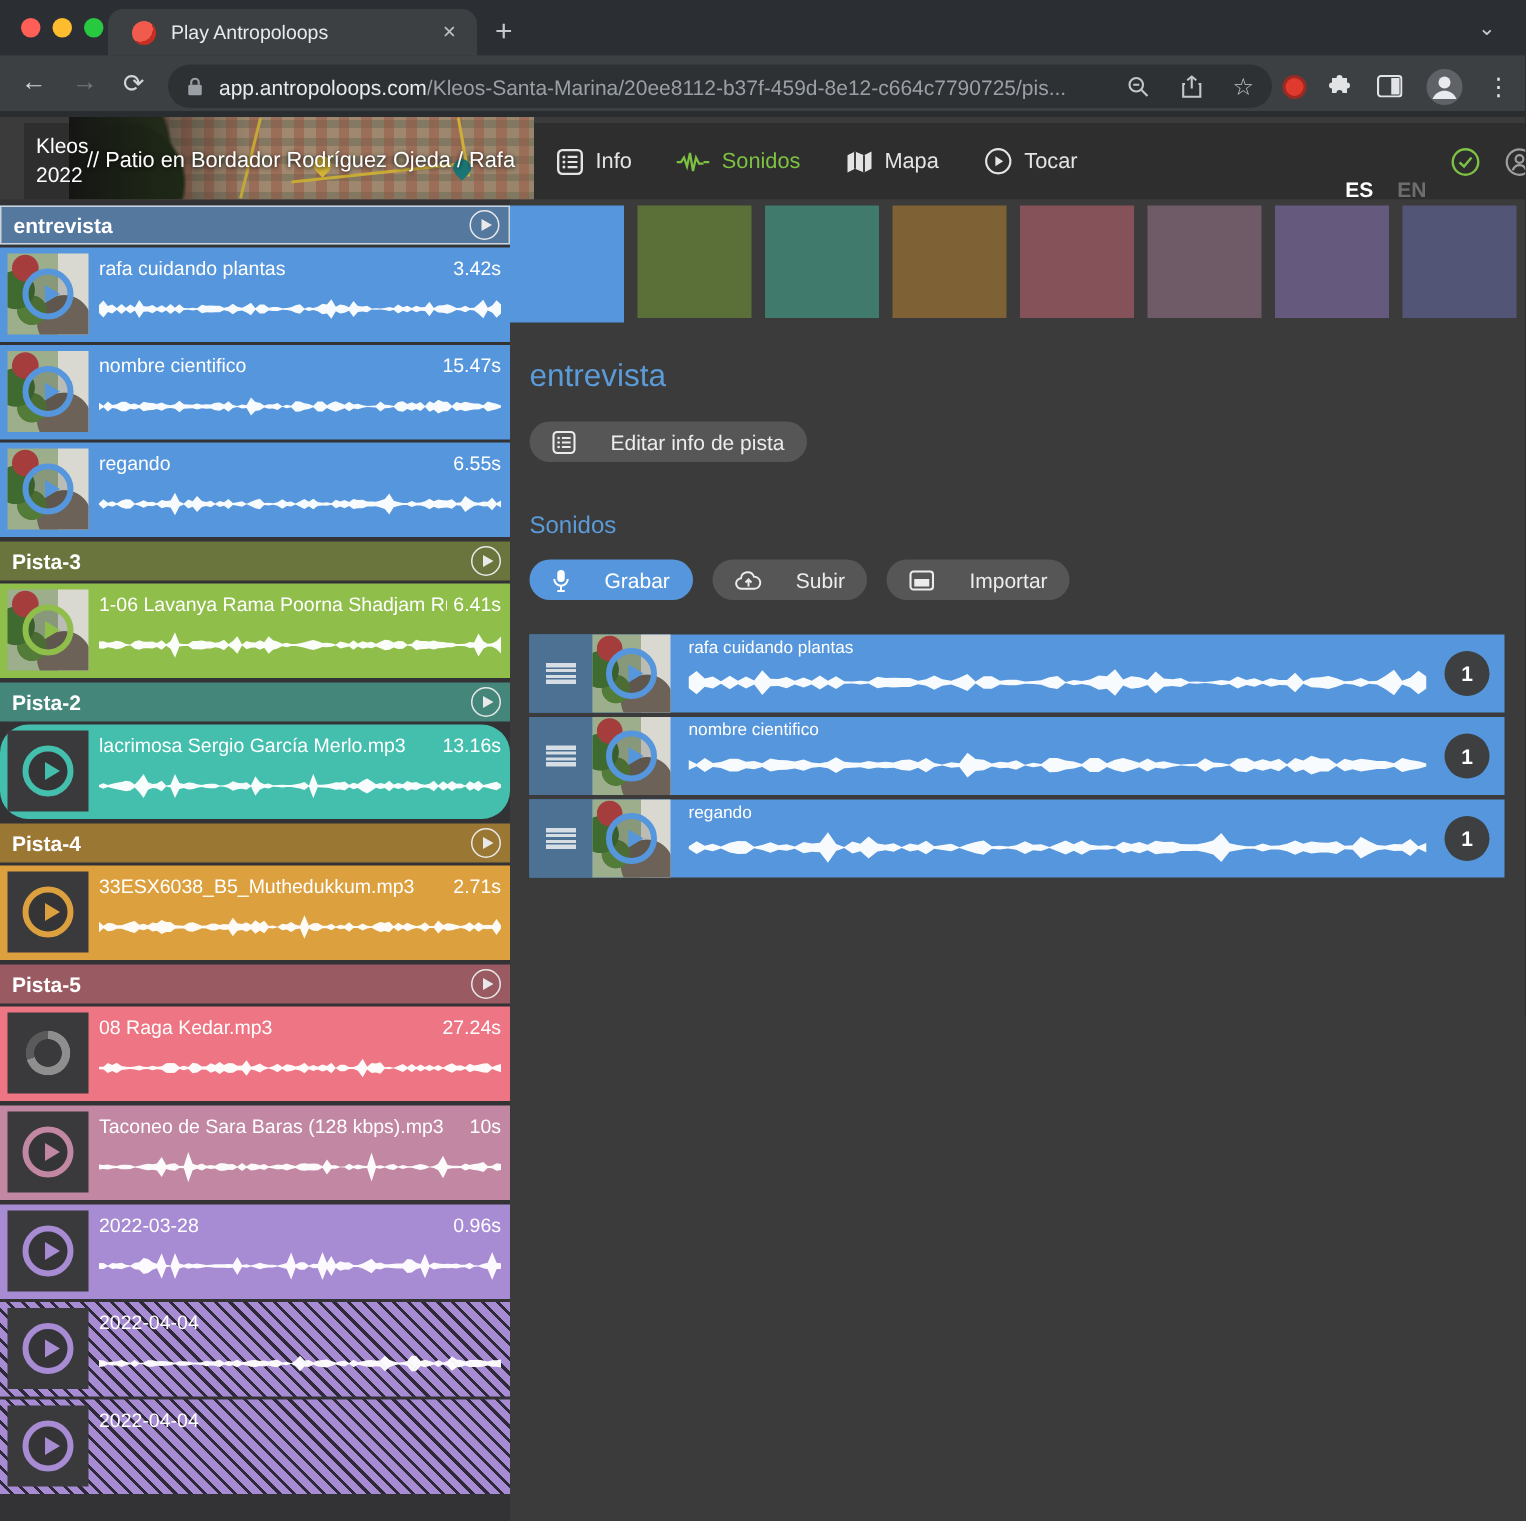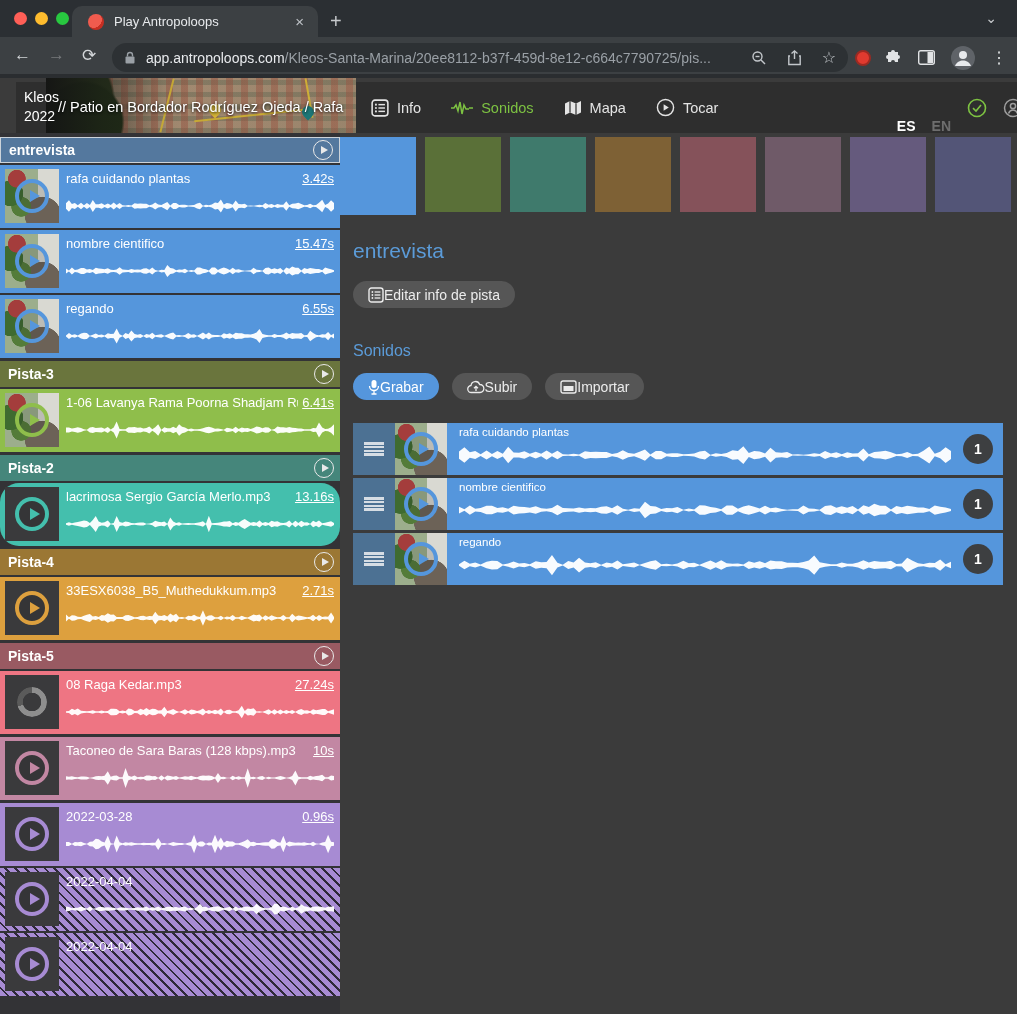--- a/index.html
+++ b/index.html
@@ -65,32 +65,32 @@
       radial-gradient(circle at 70% 85%,#6c6257 0 30%,transparent 31%),
       linear-gradient(90deg,#9cae8c 0 62%,#d9d9d2 62%);}
   .overlay-play{position:absolute;left:50%;top:50%;width:34px;height:34px;margin:-17px 0 0 -17px;border-radius:50%;border-width:4px;border-style:solid;background:rgba(30,30,30,.15);}
   .overlay-play:after{content:"";position:absolute;left:11px;top:7px;border-style:solid;border-width:6px 0 6px 10px;border-color:transparent;}
   .spinner{position:absolute;left:50%;top:50%;width:30px;height:30px;margin:-15px 0 0 -15px;border-radius:50%;
     background:conic-gradient(#8e8e8e 0 70%,#5a5a5a 70% 100%);
     -webkit-mask:radial-gradient(circle, transparent 0 9px,#000 9.5px);mask:radial-gradient(circle, transparent 0 9px,#000 9.5px);}
   .clip-body{position:absolute;left:66px;right:6px;top:4px;bottom:4px;}
   .clip-titlerow{display:flex;color:#fff;font-size:13px;margin-top:2px;}
   .clip-title{flex:1;white-space:nowrap;overflow:hidden;}
-  .clip-dur{flex:none;padding-left:4px;text-decoration:underline;}
+  .clip-dur{flex:none;padding-left:4px;}
   .clip-wave{position:absolute;left:0;right:0;top:26px;height:22px;}
   .clip-wave svg,.srow-wave svg{width:100%;height:100%;display:block;}
 
   
   .main{position:absolute;left:340px;top:133px;right:0;bottom:0;background:#3b3b3b;}
   .swatches{position:absolute;left:0;top:4px;height:86px;width:100%;}
   .swatch{position:absolute;top:0;width:76px;height:75px;}
   .swatch.active{height:82px;}
   .panel{position:absolute;left:0;top:82px;right:0;bottom:0;background:#3b3b3b;padding:24px 14px 0 13px;}
   .panel-title{font-size:21px;color:#5b9bd8;margin-bottom:18px;}
-  .pill-btn{display:inline-flex;align-items:center;gap:0;height:27px;border-radius:14px;background:#565656;color:#ececec;font-size:14px;padding:0 15px;border:none;}
+  .pill-btn{display:inline-flex;align-items:center;gap:23px;height:27px;border-radius:14px;background:#565656;color:#ececec;font-size:14px;padding:0 15px;border:none;}
   .pill-btn.primary{background:#5596dc;color:#fff;}
   .section-title{font-size:16px;color:#5b9bd8;margin:34px 0 13px;}
   .actions{display:flex;gap:13px;}
   .sounds{margin-top:23px;display:flex;flex-direction:column;gap:3px;}
   .srow{position:relative;height:52px;display:flex;background:#5596dc;}
   .srow-handle{width:42px;flex:none;background:#4c7193;display:flex;align-items:center;justify-content:center;}
   .hamburger{width:20px;height:14px;display:flex;flex-direction:column;justify-content:space-between;}
   .hamburger i{height:2.5px;background:#d6dde4;display:block;}
   .srow-thumb{position:relative;width:52px;height:52px;flex:none;background:#3a3a3c;}
   .srow-main{position:relative;flex:1;padding:3px 52px 2px 12px;}

